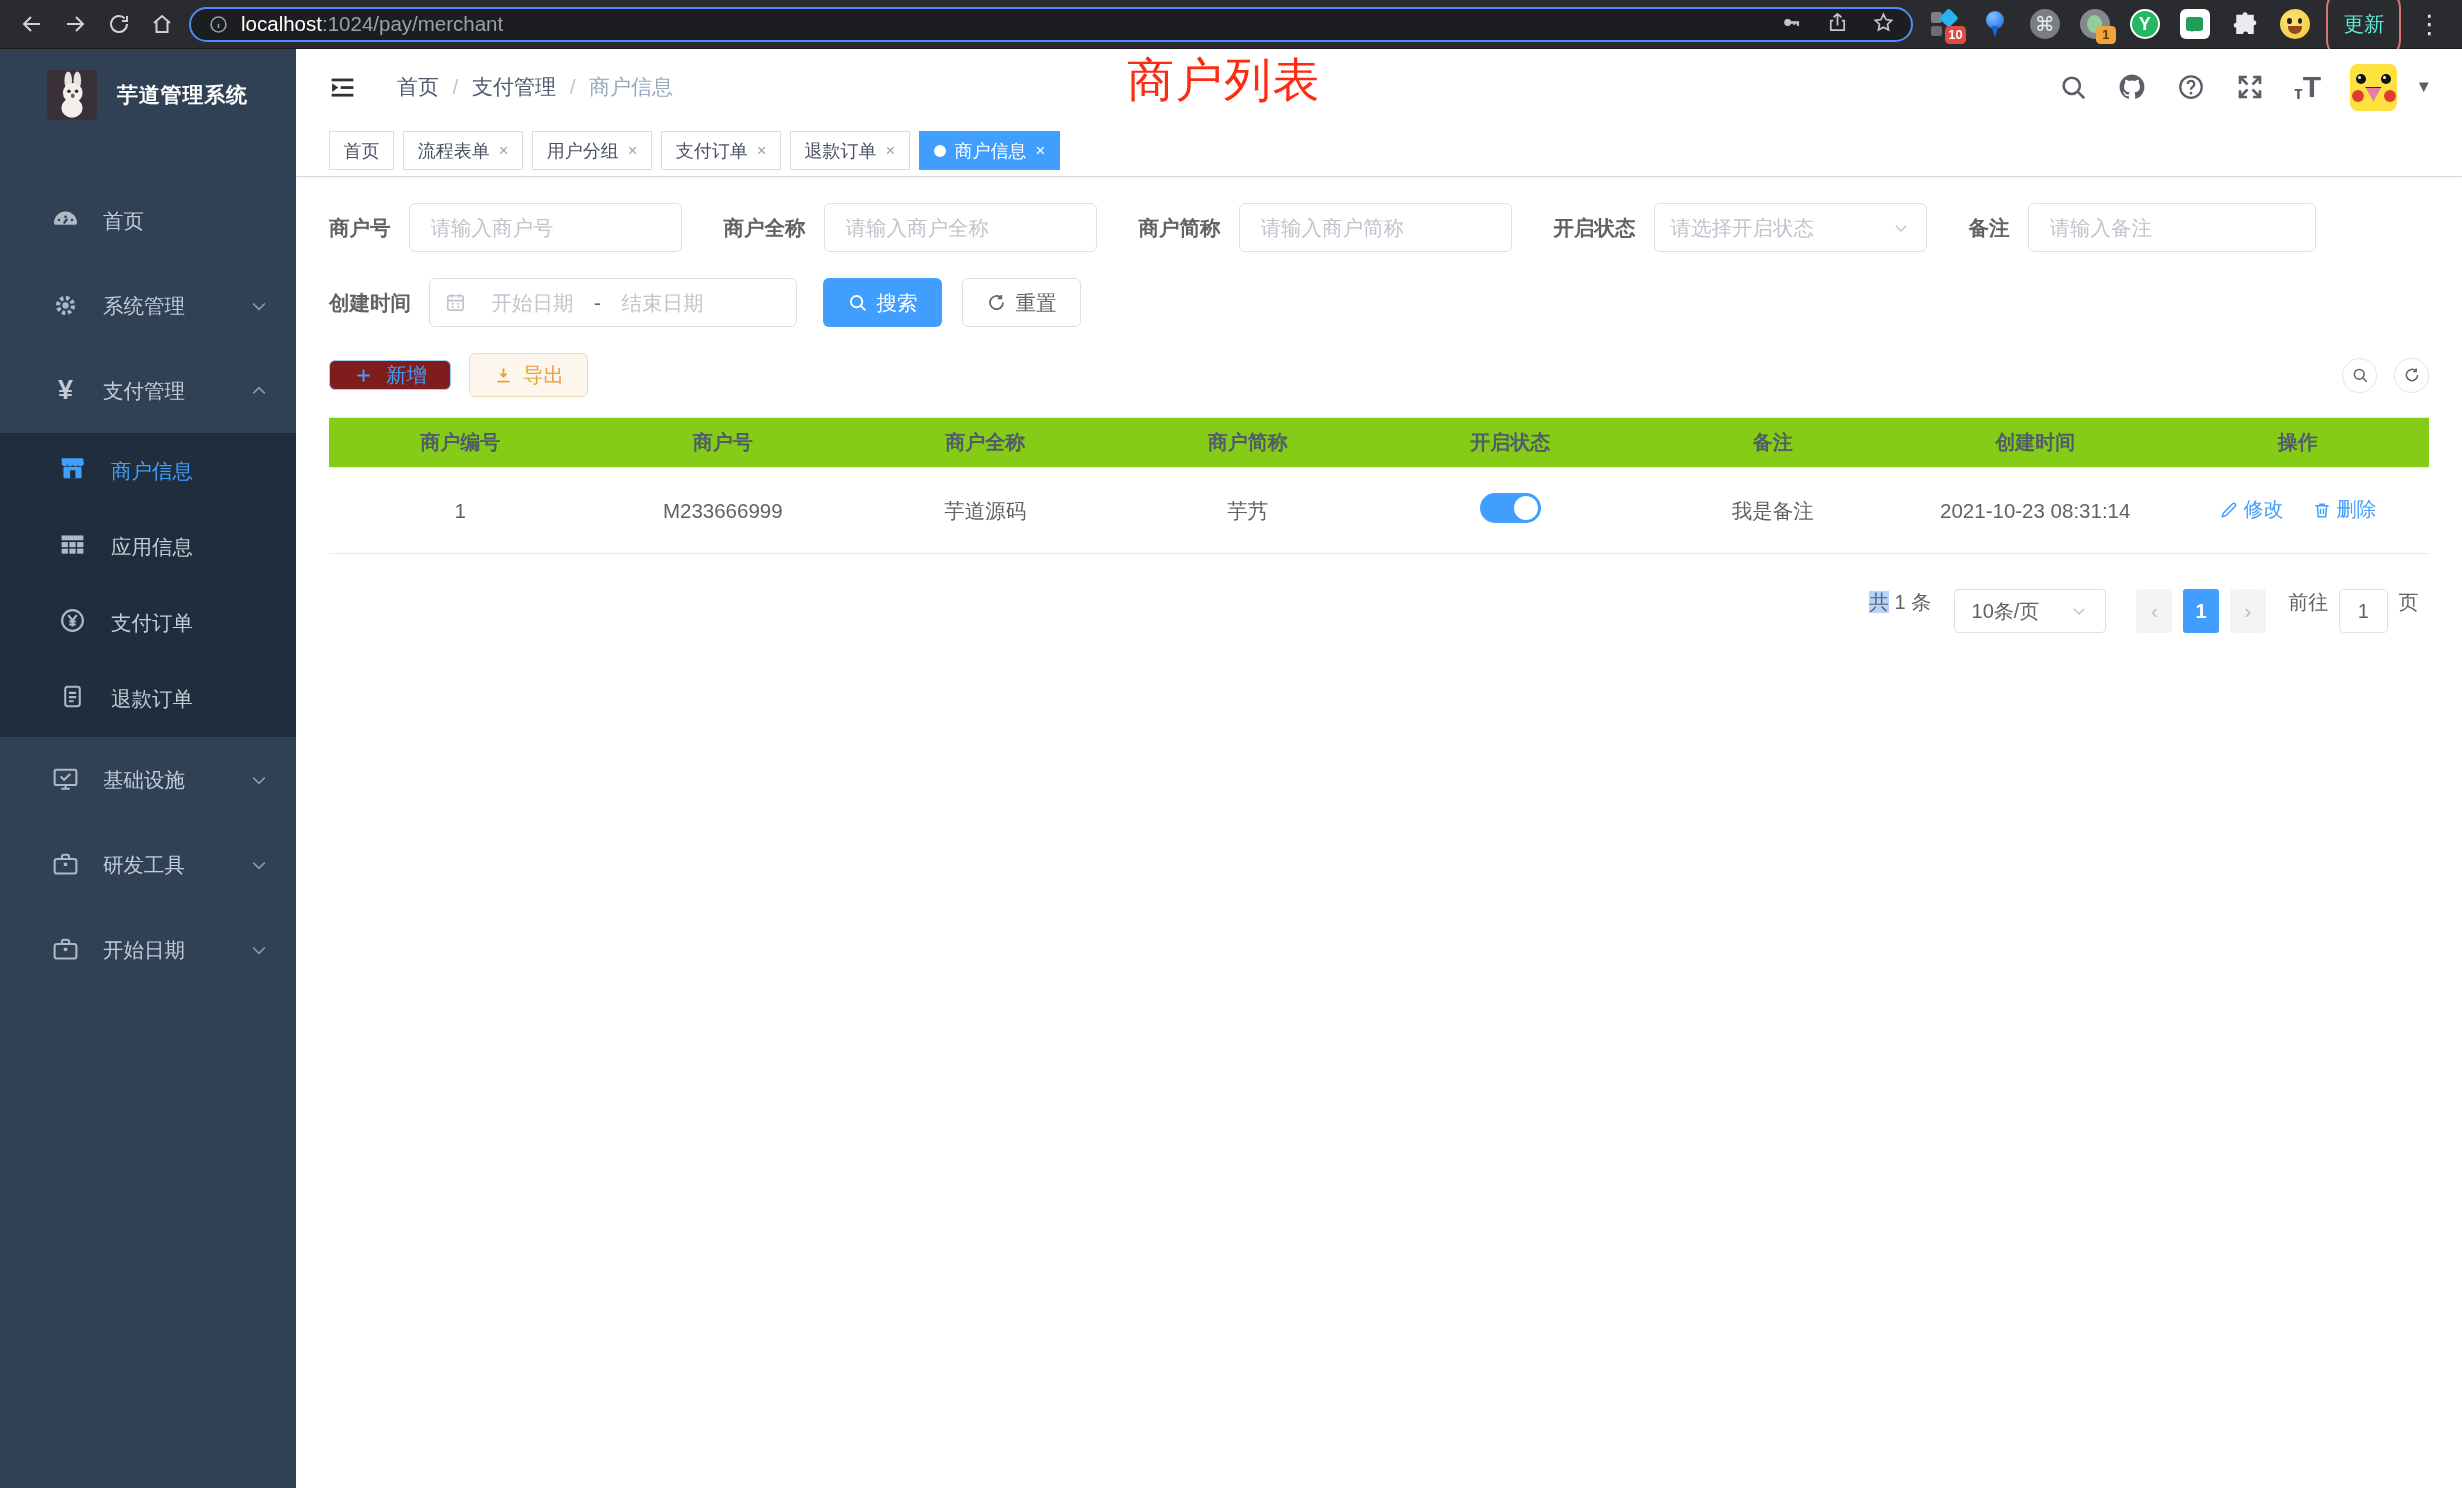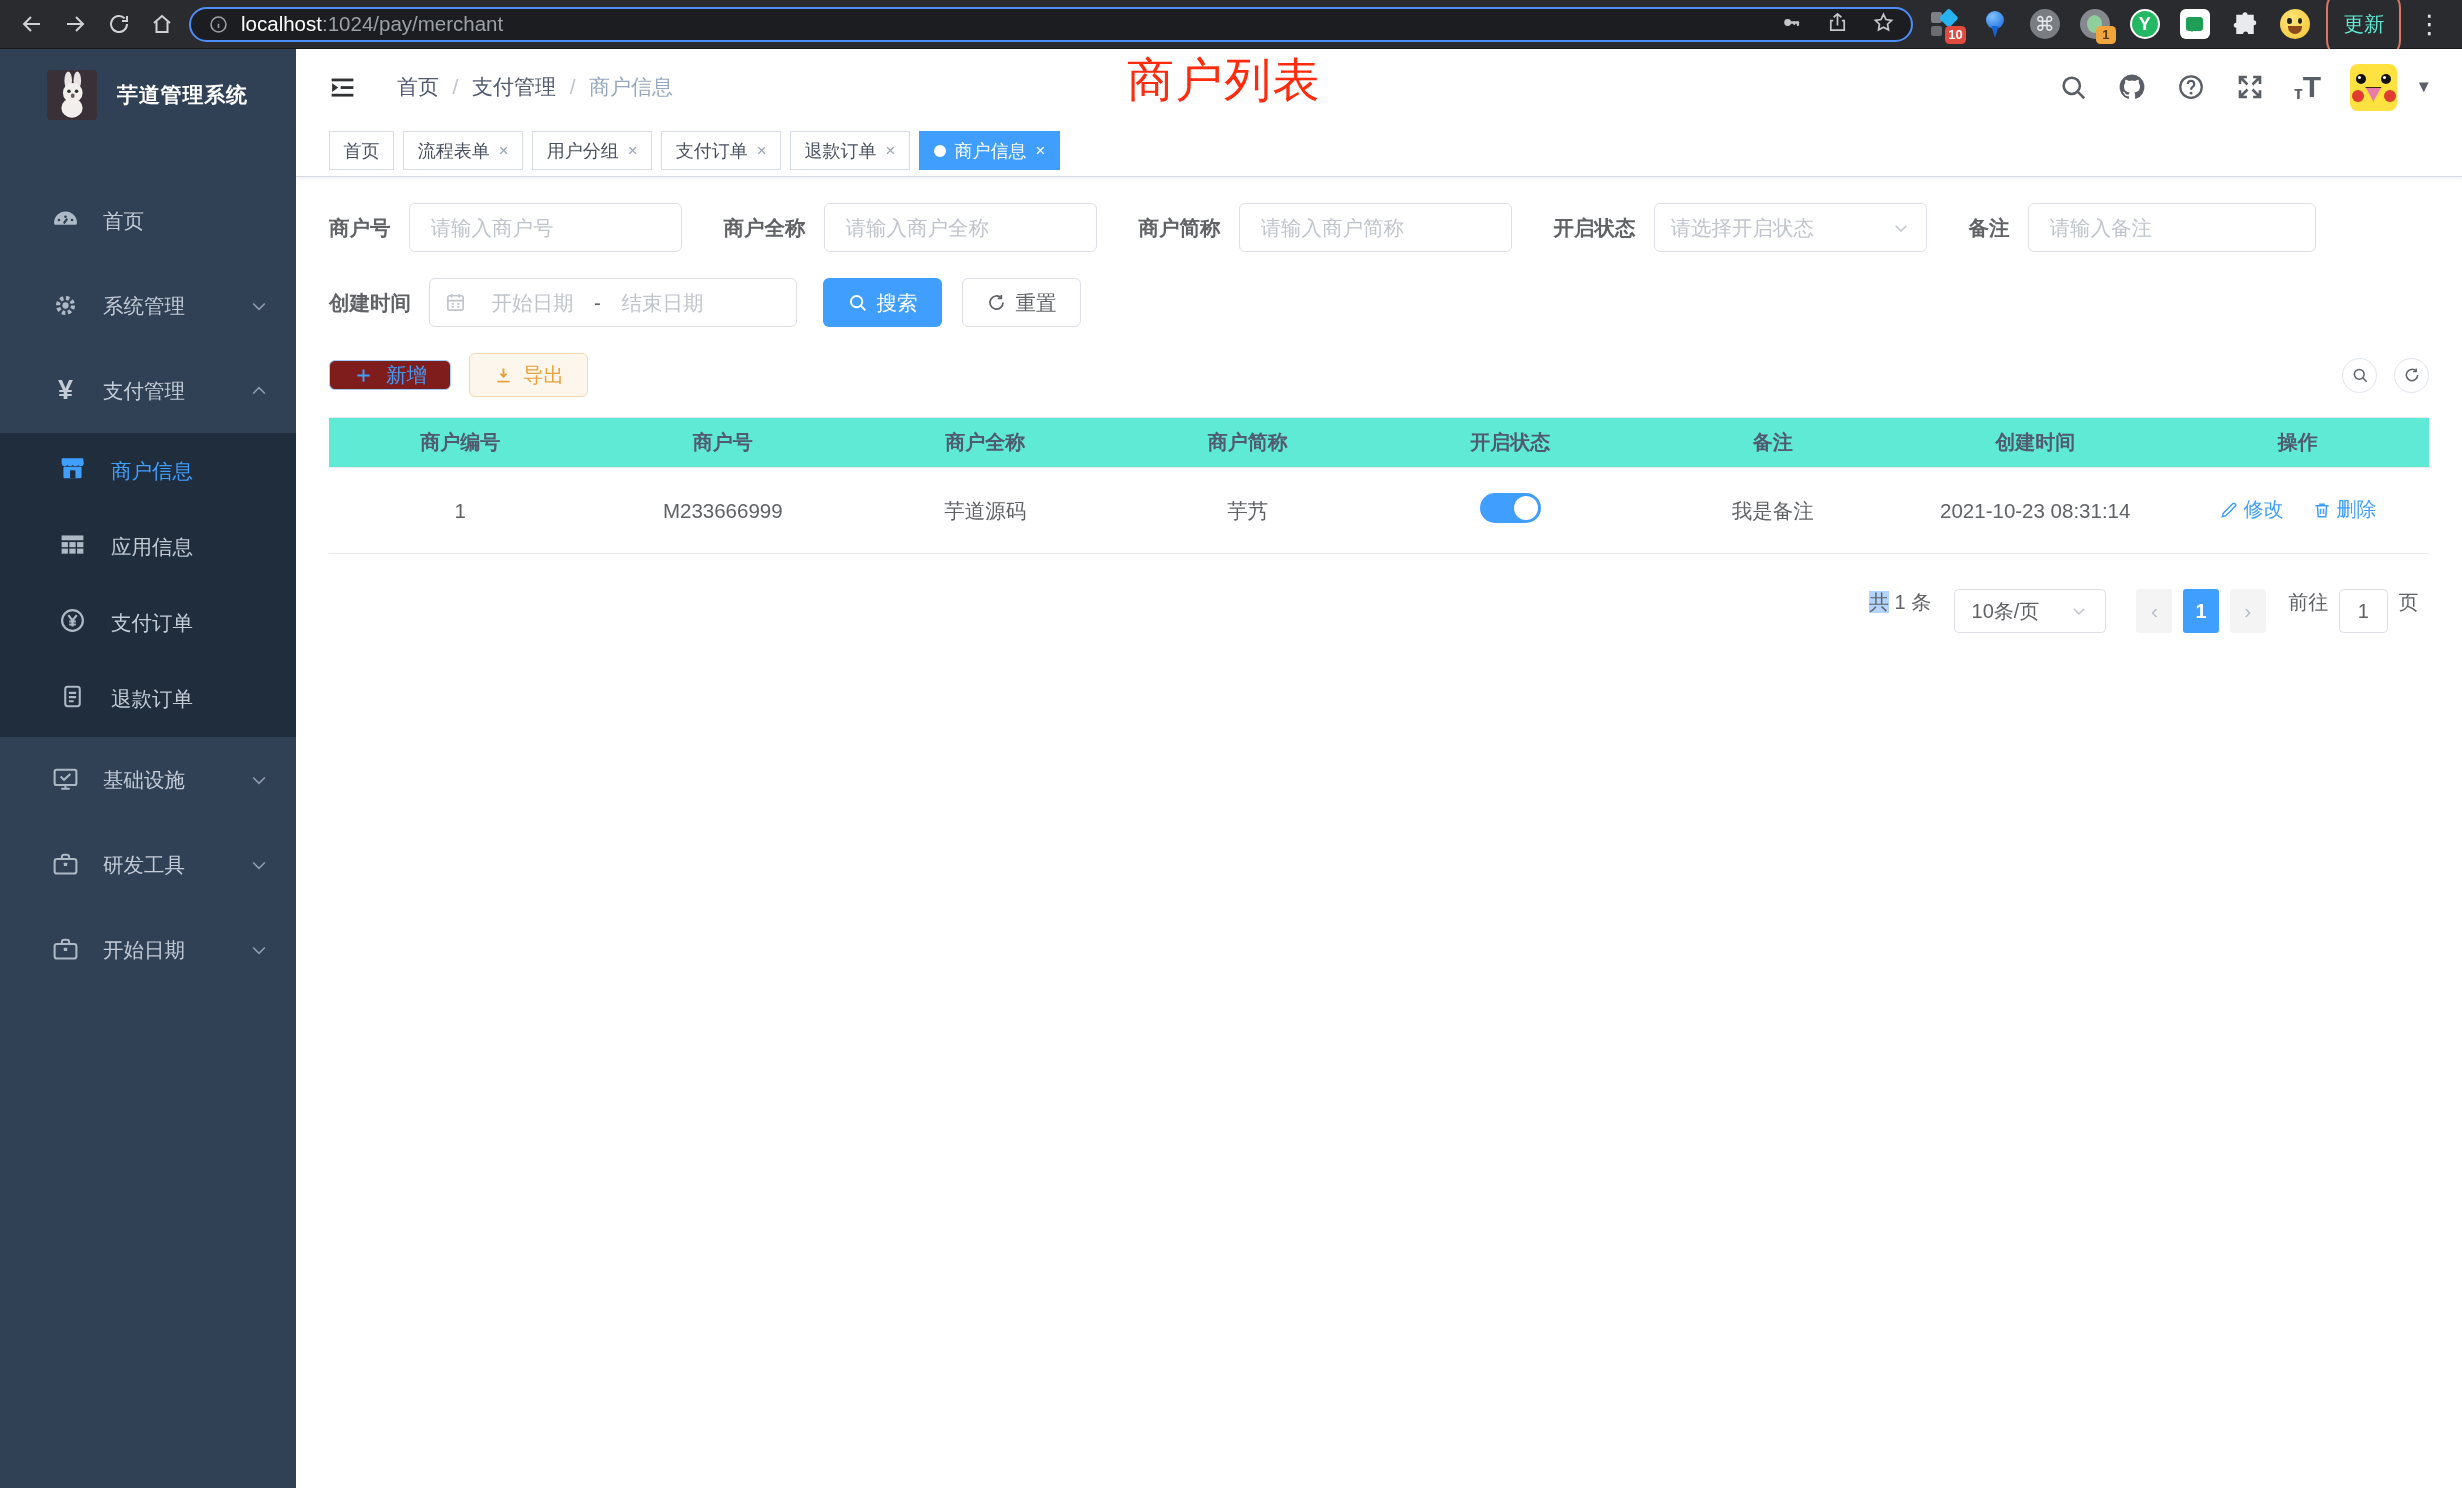--- a/index.html
+++ b/index.html
@@ -138,21 +138,21 @@
   .action-row { display:flex; align-items:center; margin-bottom:20px; }
   .btn-add { height:30px; background:#7f1d1d; border:0.8px solid #a0cfff; color:#409eff;gap:12px; }
   .btn-export { height:44px; background:#fdf6ec; border:0.8px solid #f5dab1; color:#e6a23c; margin-left:18px; }
   .right-tools { margin-left:auto; display:flex; gap:16.7px; }
   .circle-btn { width:35px; height:35px; border-radius:50%; border:0.8px solid #e0e5ee; background:#fff;
     color:#5f6266; display:flex; align-items:center; justify-content:center; cursor:pointer; }
   .circle-btn svg { width:18px; height:18px; }
 
   
   table { width:100%; border-collapse:collapse; table-layout:fixed; border-top:0.8px solid #e8eaec; }
-  th { height:50px; background:#5eead4; color:#515a6e; font-size:20px; font-weight:bold;
+  th { height:50px; background:#84cc16; color:#515a6e; font-size:20px; font-weight:bold;
     border-bottom:0.8px solid #e8eaec; text-align:center; }
   td { height:86px; color:#606266; font-size:20.5px; text-align:center; border-bottom:0.8px solid #e8eaec; background:#fff;}
   .switch { display:inline-block; width:61px; height:30px; border-radius:15px; background:#409eff; position:relative; cursor:pointer;}
   .switch .knob { position:absolute; right:3px; top:3px; width:24px; height:24px; border-radius:50%; background:#fff; }
   .op-link { color:#409eff; font-size:20px; display:inline-flex; align-items:center; gap:4.5px; cursor:pointer; }
   .op-link + .op-link { margin-left:23px; }
   .op-link svg { width:20px; height:20px; }
 
   
   .pagination { display:flex; justify-content:flex-end; margin-top:35px;

